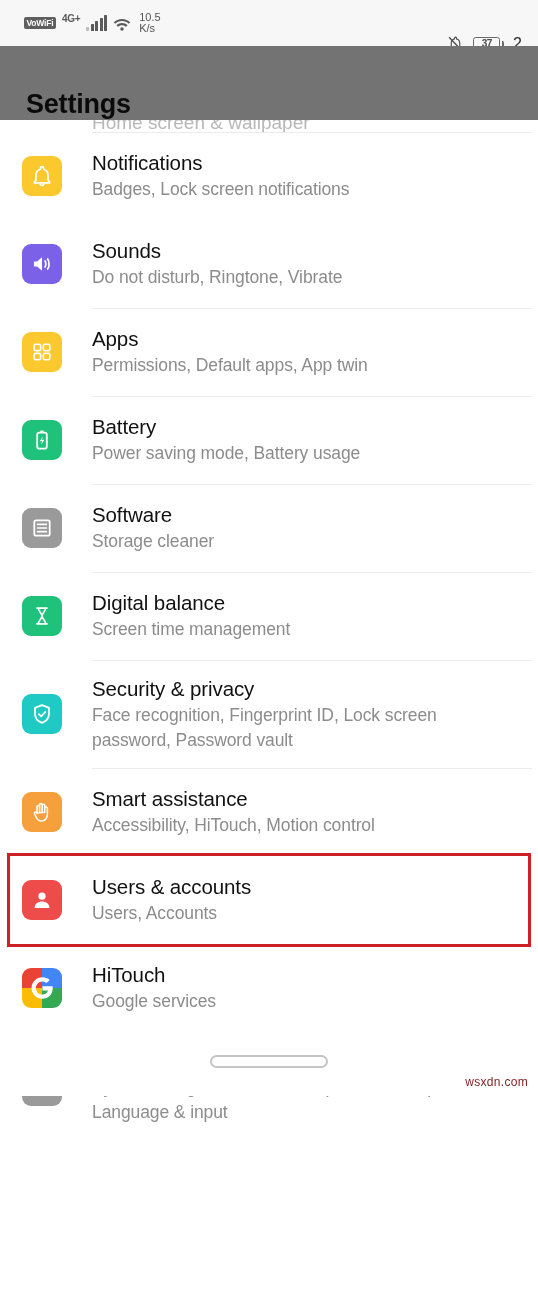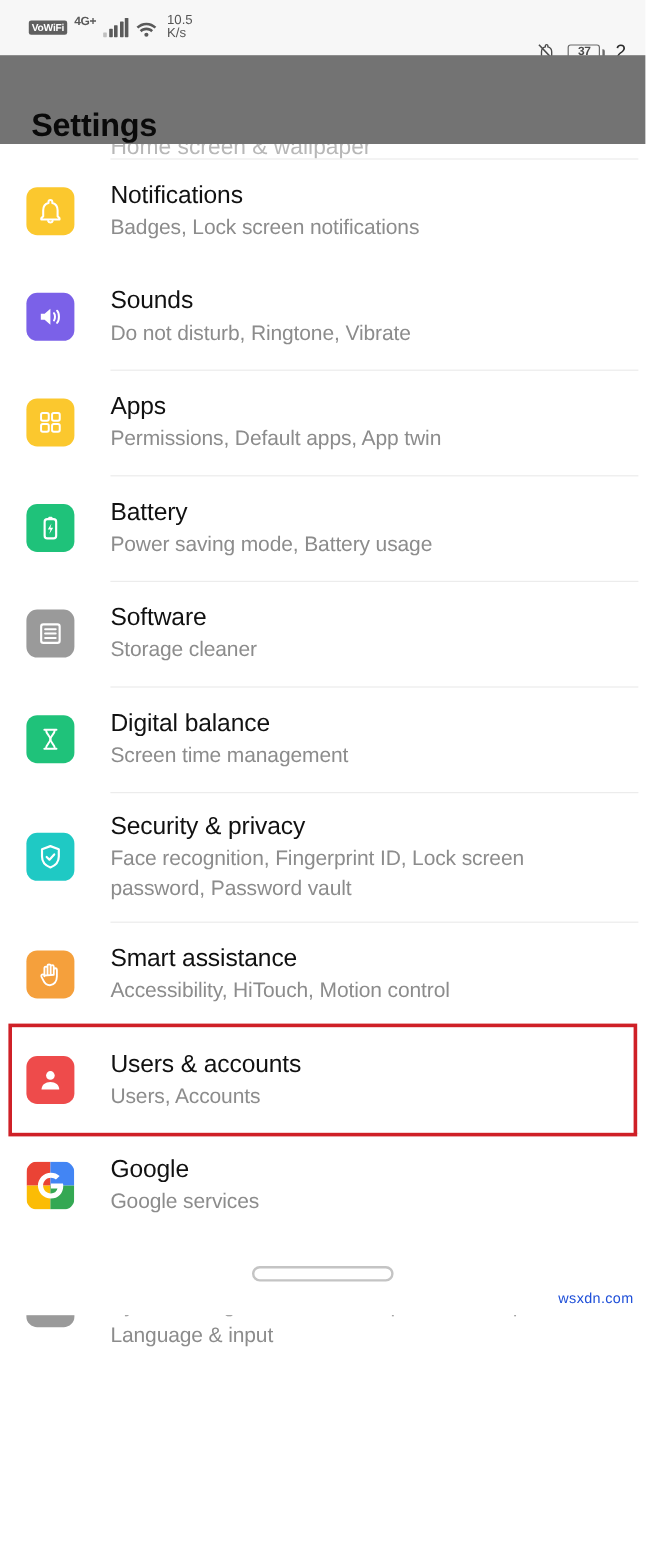--- a/index.html
+++ b/index.html
@@ -204,21 +204,21 @@
   .nav-pill {
     width: 118px; height: 13px;
     border: 2px solid #c4c4c4;
     border-radius: 8px;
   }
 
   .watermark {
     position: absolute;
     right: 10px; bottom: 7px;
     font-size: 12px;
-    color: #1d4ed8;
+    color: #7f1d1d;
     font-family: "Liberation Sans", sans-serif;
     letter-spacing: .3px;
   }
 </style>
 </head>
 <body>
 
 <div id="phone">
 
   <div class="statusbar">
@@ -399,21 +399,21 @@
         <div class="icon-box" style="background: transparent; overflow: hidden; border-radius: 9px;">
           <svg viewBox="0 0 40 40" width="40" height="40">
         <rect x="0" y="0" width="20" height="20" fill="#EA4335"></rect>
         <rect x="20" y="0" width="20" height="20" fill="#4285F4"></rect>
         <rect x="0" y="20" width="20" height="20" fill="#FBBC05"></rect>
         <rect x="20" y="20" width="20" height="20" fill="#34A853"></rect>
         <path d="M20.4 9.2c-6 0-10.8 4.8-10.8 10.8s4.8 10.8 10.8 10.8c6.2 0 10.3-4.4 10.3-10.5 0-.8-.1-1.4-.2-2H20.4v4.2h5.5c-.6 2.6-2.7 4.1-5.5 4.1-3.6 0-6.5-2.9-6.5-6.6s2.9-6.6 6.5-6.6c1.7 0 3.1.6 4.2 1.6l3.1-3.1c-1.9-1.7-4.4-2.7-7.3-2.7z" fill="#ffffff"></path>
       </svg>
         </div>
         <div class="row-text">
-          <div class="row-title">Google</div>
+          <div class="row-title">HiTouch</div>
           <div class="row-sub">Google services</div>
         </div>
       </div>
       <div class="row tall">
         <div class="sep"></div>
         <div class="icon-box" style="background: rgb(154, 154, 154);">
           <svg viewBox="0 0 24 24" width="24" height="24">
         <rect x="7.3" y="3.6" width="9.4" height="16.8" rx="1.6" fill="#ffffff"></rect>
         <rect x="8.9" y="5.3" width="6.2" height="13.4" rx="0.8" fill="#9A9A9A"></rect>
         <rect x="11.4" y="8.2" width="1.3" height="6.6" rx="0.6" fill="#ffffff"></rect>

